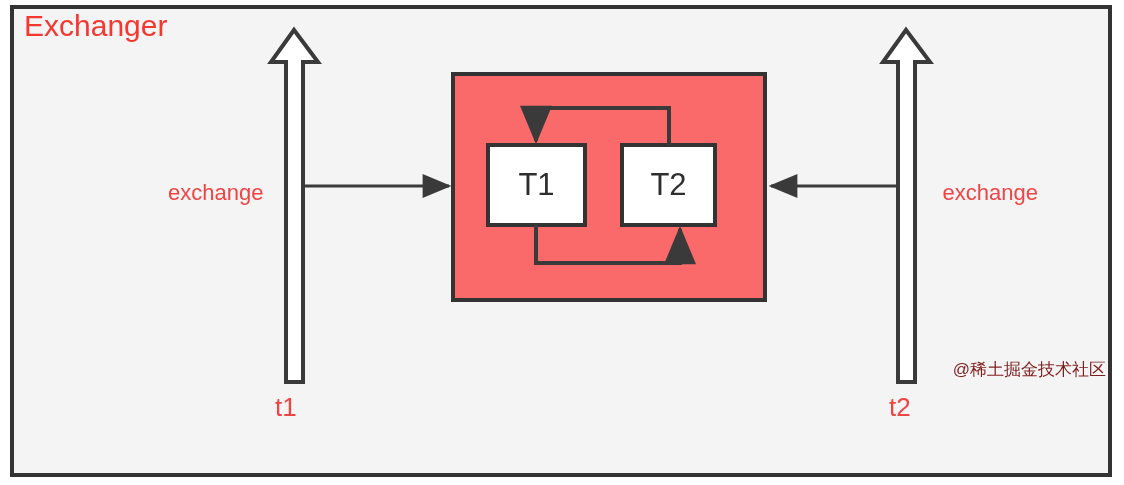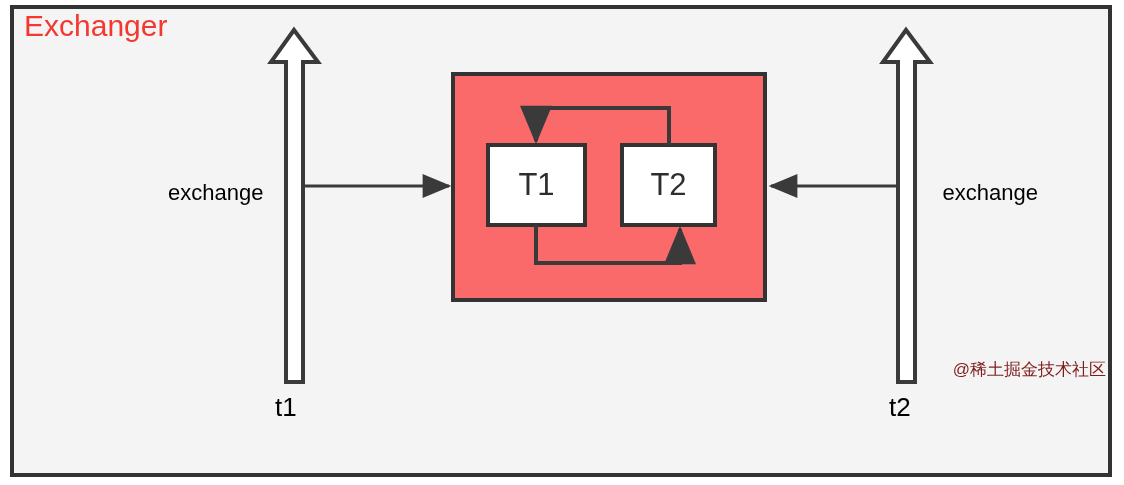--- a/index.html
+++ b/index.html
@@ -53,21 +53,21 @@
     left: 0;
     top: 0;
     width: 1124px;
     height: 485px;
     pointer-events: none;
   }
   
   .lbl {
     position: absolute;
     font-size: 22px;
-    color: #000000;
+    color: #ef4444;
     white-space: nowrap;
     text-align: center;
   }
   .lbl-exchange-left { left: 168px; top: 180px; }
   .lbl-exchange-right { right: 86px; top: 180px; }
   .lbl-t1 { left: 275px; top: 392px; font-size: 26px; }
   .lbl-t2 { left: 889px; top: 392px; font-size: 26px; }
   .lbl-T1 {
     position: absolute;
     left: 488px; top: 145px;

